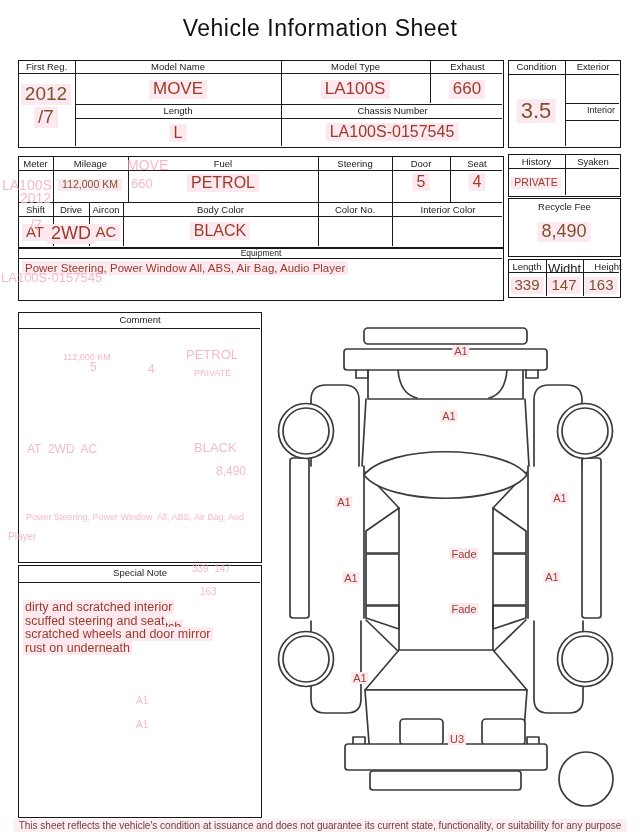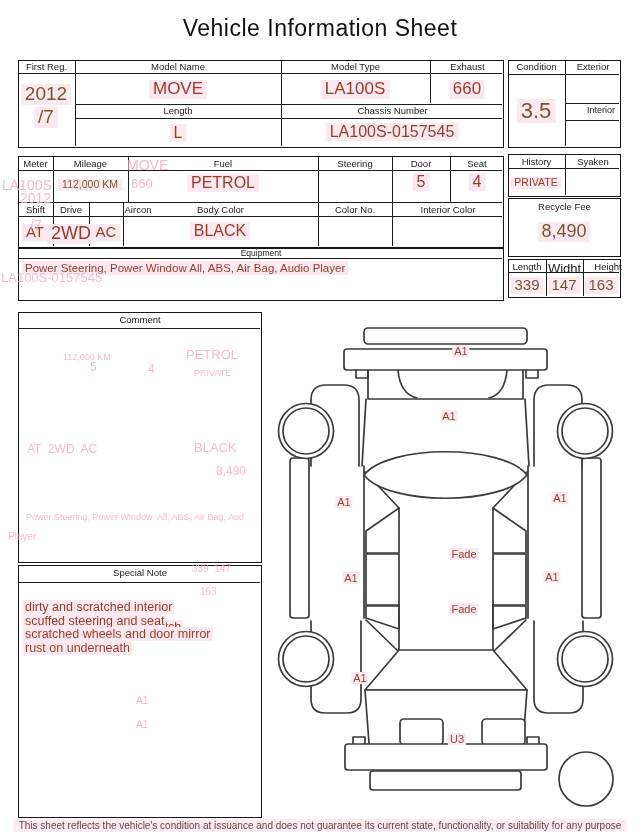--- a/index.html
+++ b/index.html
@@ -84,21 +84,21 @@
   <div class="t hdr" style="left:128px;top:159px;width:190px;font-size:9.5px;">Fuel</div>
   <div class="t hdr" style="left:318px;top:159px;width:74px;font-size:9.5px;">Steering</div>
   <div class="t hdr" style="left:392px;top:159px;width:58px;font-size:9.5px;">Door</div>
   <div class="t hdr" style="left:450px;top:159px;width:54px;font-size:9.5px;">Seat</div>
   <div class="t vb ctr pill" style="left:90px;top:179px;font-size:10.5px;">112,000 KM</div>
   <div class="t vr ctr pill" style="left:223px;top:174px;font-size:16px;">PETROL</div>
   <div class="t vr ctr pill" style="left:421px;top:173px;font-size:16px;">5</div>
   <div class="t vr ctr pill" style="left:477px;top:173px;font-size:16px;">4</div>
   <div class="t hdr" style="left:18px;top:205px;width:35px;font-size:9.5px;">Shift</div>
   <div class="t hdr" style="left:53px;top:205px;width:36px;font-size:9.5px;">Drive</div>
-  <div class="t hdr" style="left:89px;top:205px;width:34px;font-size:9.5px;padding-left:32px;">Aircon</div>
+  <div class="t hdr" style="left:89px;top:205px;width:34px;font-size:9.5px;">Aircon</div>
   <div class="t hdr" style="left:123px;top:205px;width:195px;font-size:9.5px;">Body Color</div>
   <div class="t hdr" style="left:318px;top:205px;width:74px;font-size:9.5px;">Color No.</div>
   <div class="t hdr" style="left:392px;top:205px;width:112px;font-size:9.5px;">Interior Color</div>
   <div class="t vr ctr pill" style="left:35px;top:224px;font-size:15px;">AT</div>
   <div class="t vr ctr pill" style="left:71px;top:224px;font-size:18px;">2WD</div>
   <div class="t vr ctr pill" style="left:106px;top:224px;font-size:15px;">AC</div>
   <div class="t vr ctr pill" style="left:220px;top:222px;font-size:16px;">BLACK</div>
 
   <div class="box" style="left:508px;top:154px;width:113px;height:43px;">
     <div class="gv" style="left:56px;top:0;height:40px;"></div>

